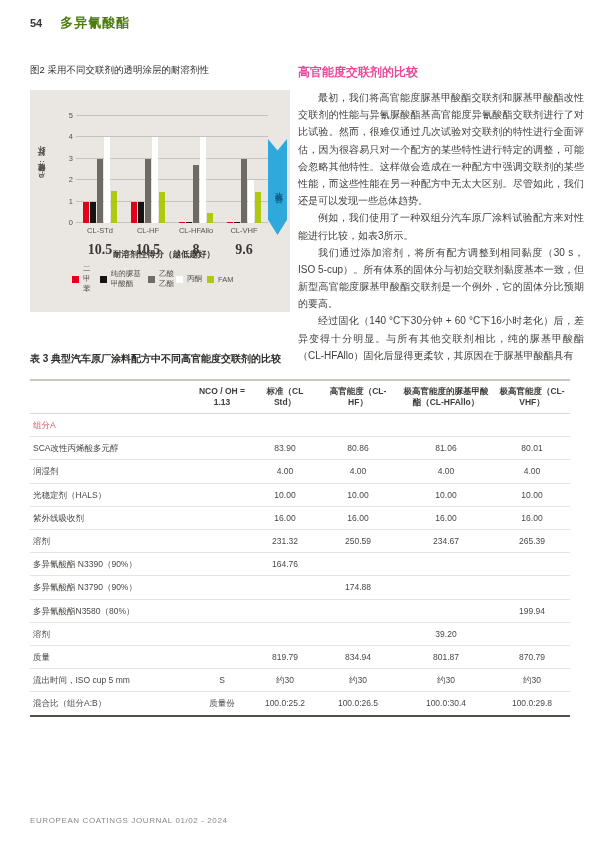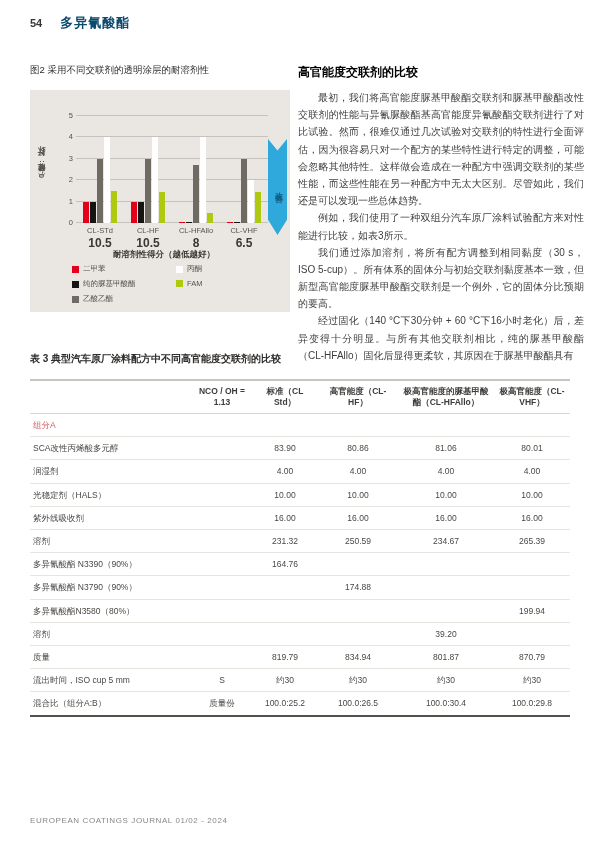--- a/index.html
+++ b/index.html
@@ -7,58 +7,58 @@
   body {
     position:relative;
     background:#ffffff;
     font-family:"Liberation Sans","DejaVu Sans",sans-serif;
     color:#3c3a38;
     overflow:hidden;
   }
   
   .page-header { position:absolute; top:14px; left:30px; display:flex; align-items:baseline; gap:18px; }
   .page-num { font-size:11px; font-weight:bold; color:#3a3836; }
-  .page-title { font-size:13px; font-weight:bold; color:#0c4a6e; letter-spacing:1px; }
+  .page-title { font-size:13px; font-weight:bold; color:#4d7c0f; letter-spacing:1px; }
 
   
   .figure { position:absolute; left:30px; top:64px; width:260px; }
   .fig-caption { font-size:9.5px; font-weight:normal; color:#2f2d2b; }
   .chart-panel { position:relative; margin-top:13px; width:260px; height:222px; background:#eae7e2; }
   .y-axis-label {
     position:absolute; left:6px; top:26px; height:107px; width:12px;
     writing-mode:vertical-rl; transform:rotate(180deg);
     font-size:7.5px; font-weight:bold; color:#55524e; text-align:center; line-height:12px;
   }
   .plot { position:absolute; left:46px; top:26px; width:192px; height:107px; }
   .gridline { position:absolute; left:0; width:100%; height:1px; background:#c6c2bb; }
   .tick-label { position:absolute; left:-15px; width:12px; text-align:right; font-size:7.5px; color:#55524e; transform:translateY(-4px); }
   .groups { position:absolute; left:0; bottom:0; width:100%; height:100%; display:flex; }
   .group { flex:1 1 0; display:flex; align-items:flex-end; justify-content:center; }
   .bar { width:6px; margin:0 0.5px; }
   .cat-row { position:absolute; left:46px; top:136px; width:192px; display:flex; }
   .cat-cell { flex:1 1 0; text-align:center; }
   .cat-name { font-size:7.5px; color:#55524e; }
-  .cat-score { font-size:12px; font-weight:bold; color:#3a3836; margin-top:1px; }
+  .cat-score { font-size:14px; font-weight:bold; color:#3a3836; margin-top:7px;font-family:Liberation Serif, serif; }
   .x-axis-title { position:absolute; left:30px; top:159px; width:208px; text-align:center; font-size:8.5px; font-weight:bold; color:#3a3836; }
   .legend { position:absolute; left:42px; top:174px; display:flex; }
-  .legend-col { display:flex; flex-direction:column; gap:5px;text-align:right; }
+  .legend-col { display:flex; flex-direction:row; gap:5px; }
   .legend-col:first-child { width:104px; }
   .legend-item { display:flex; align-items:center; gap:4px; font-size:7.5px; color:#55524e; }
   .swatch { width:7px; height:7px; flex:0 0 auto; }
   .down-arrow {
     position:absolute; right:3px; top:49px; width:19px; height:96px;
     background:#2fa8dc;
     clip-path:polygon(0 0, 50% 12%, 100% 0, 100% 84%, 50% 100%, 0 84%);
     display:flex; align-items:center; justify-content:center;
   }
   .down-arrow span { writing-mode:vertical-rl; font-size:8px; font-weight:bold; color:#0f5e85; letter-spacing:1px; }
 
   
   .article { position:absolute; left:298px; top:64px; width:286px; }
-  .article-heading { font-size:12px; font-weight:bold; color:#000000; }
+  .article-heading { font-size:12px; font-weight:bold; color:#ec4899; }
   .article p { margin-top:8px; font-size:10px; line-height:1.72; text-align:justify; text-indent:2em; color:#403e3c; }
   .article p + p { margin-top:0; }
 
   
   .table-section { position:absolute; left:30px; top:352px; width:540px; }
   .table-title { font-size:10px; font-weight:bold; color:#2f2d2b; }
   table { width:540px; margin-top:13px; border-collapse:collapse; table-layout:fixed; }
   col.c0{width:162px} col.c1{width:60px} col.c2{width:66px} col.c3{width:80px} col.c4{width:96px} col.c5{width:76px}
   thead th {
     font-size:8.5px; font-weight:bold; color:#3f3d3a; text-align:center; vertical-align:middle;
@@ -145,21 +145,21 @@
         <div class="cat-cell">
           <div class="cat-name">CL-HF</div>
           <div class="cat-score">10.5</div>
         </div>
         <div class="cat-cell">
           <div class="cat-name">CL-HFAllo</div>
           <div class="cat-score">8</div>
         </div>
         <div class="cat-cell">
           <div class="cat-name">CL-VHF</div>
-          <div class="cat-score">6.5</div>
+          <div class="cat-score">9.6</div>
         </div>
       </div>
     <div class="x-axis-title">耐溶剂性得分（越低越好）</div>
     <div class="legend" id="legend">
         <div class="legend-col">
           <div class="legend-item">
             <span class="swatch" style="background: rgb(226, 0, 26);"></span>
             <span>二甲苯</span>
           </div>
           <div class="legend-item">

